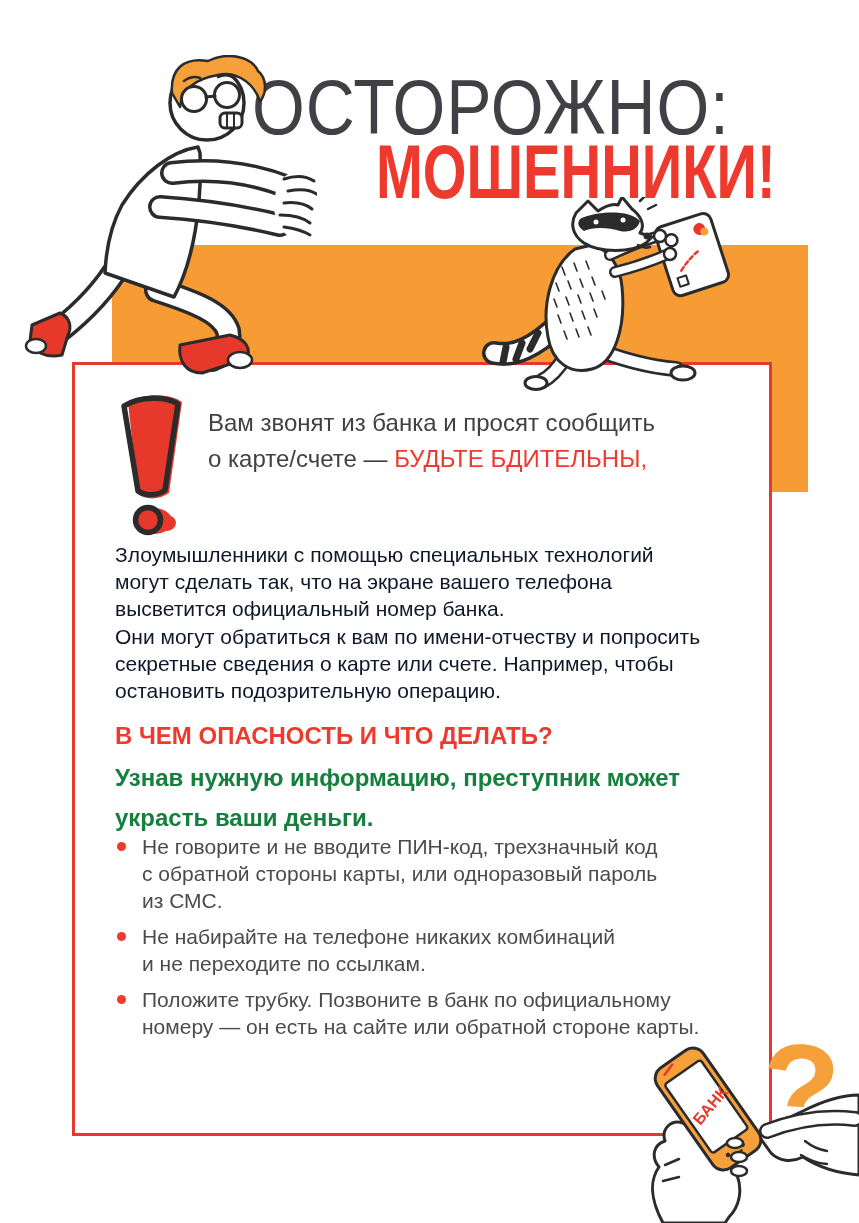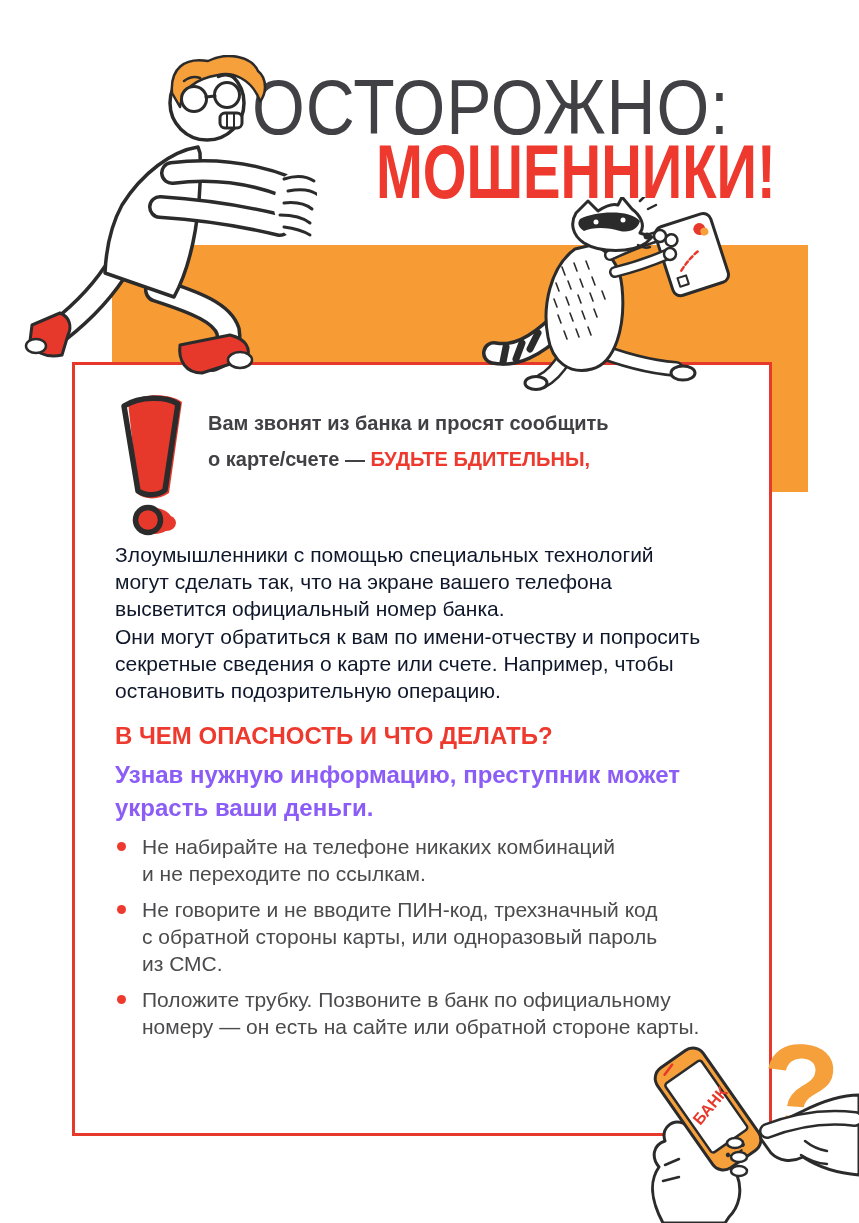--- a/index.html
+++ b/index.html
@@ -38,37 +38,37 @@
     position:absolute; left:72px; top:362px;
     width:700px; height:774px;
     box-sizing:border-box;
     background:#ffffff;
     border:3px solid #e6392c;
     z-index:3;
   }
   .excl { position:absolute; left:37px; top:27px; }
   .alert-text {
     position:absolute; left:133px; top:40px; width:560px;
-    font-size:20px; font-weight:bold; line-height:36px; color:#414045;
+    font-size:24px; font-weight:normal; line-height:36px; color:#414045;
   }
   .alert-text .red, .h2 { color:#ee3a2e;text-align:right; }
   .para {
     position:absolute; left:40px; width:650px;
     font-size:21px; line-height:27px; color:#0f172a;
     white-space:pre-line;
   }
   .p1 { top:176px; }
   .p2 { top:258px; }
   .h2 {
     position:absolute; left:40px; top:357px;
     font-size:24px; font-weight:bold; white-space:nowrap;
   }
   .lead {
     position:absolute; left:40px; top:393px; width:600px;
-    font-size:24px; font-weight:bold; line-height:33px; color:#8b5cf6;
+    font-size:24px; font-weight:bold; line-height:40px; color:#15803d;
     white-space:pre-line;
   }
   .bullets {
     position:absolute; left:40px; top:468px; width:645px;
     margin:0; padding:0; list-style:none;
   }
   .bullets li {
     position:relative; padding-left:27px; margin-bottom:9px;
     font-size:21px; line-height:27px; color:#4b4b4d;
   }
@@ -198,28 +198,28 @@
 секретные сведения о карте или счете. Например, чтобы
 остановить подозрительную операцию.</div>
 
   <div class="h2">В ЧЕМ ОПАСНОСТЬ И ЧТО ДЕЛАТЬ?</div>
   <div class="lead">Узнав нужную информацию, преступник может
 украсть ваши деньги.</div>
 
   <ul class="bullets">
     <li>
       <span class="dot"></span>
-      <span class="txt">Не набирайте на телефоне никаких комбинаций
-и не переходите по ссылкам.</span>
+      <span class="txt">Не говорите и не вводите ПИН-код, трехзначный код
+с обратной стороны карты, или одноразовый пароль
+из СМС.</span>
     </li>
     <li>
       <span class="dot"></span>
-      <span class="txt">Не говорите и не вводите ПИН-код, трехзначный код
-с обратной стороны карты, или одноразовый пароль
-из СМС.</span>
+      <span class="txt">Не набирайте на телефоне никаких комбинаций
+и не переходите по ссылкам.</span>
     </li>
     <li>
       <span class="dot"></span>
       <span class="txt">Положите трубку. Позвоните в банк по официальному
 номеру — он есть на сайте или обратной стороне карты.</span>
     </li>
   </ul>
 </div>
 
 <svg class="illu phone" width="216" height="208" viewBox="0 0 216 208" fill="none">

